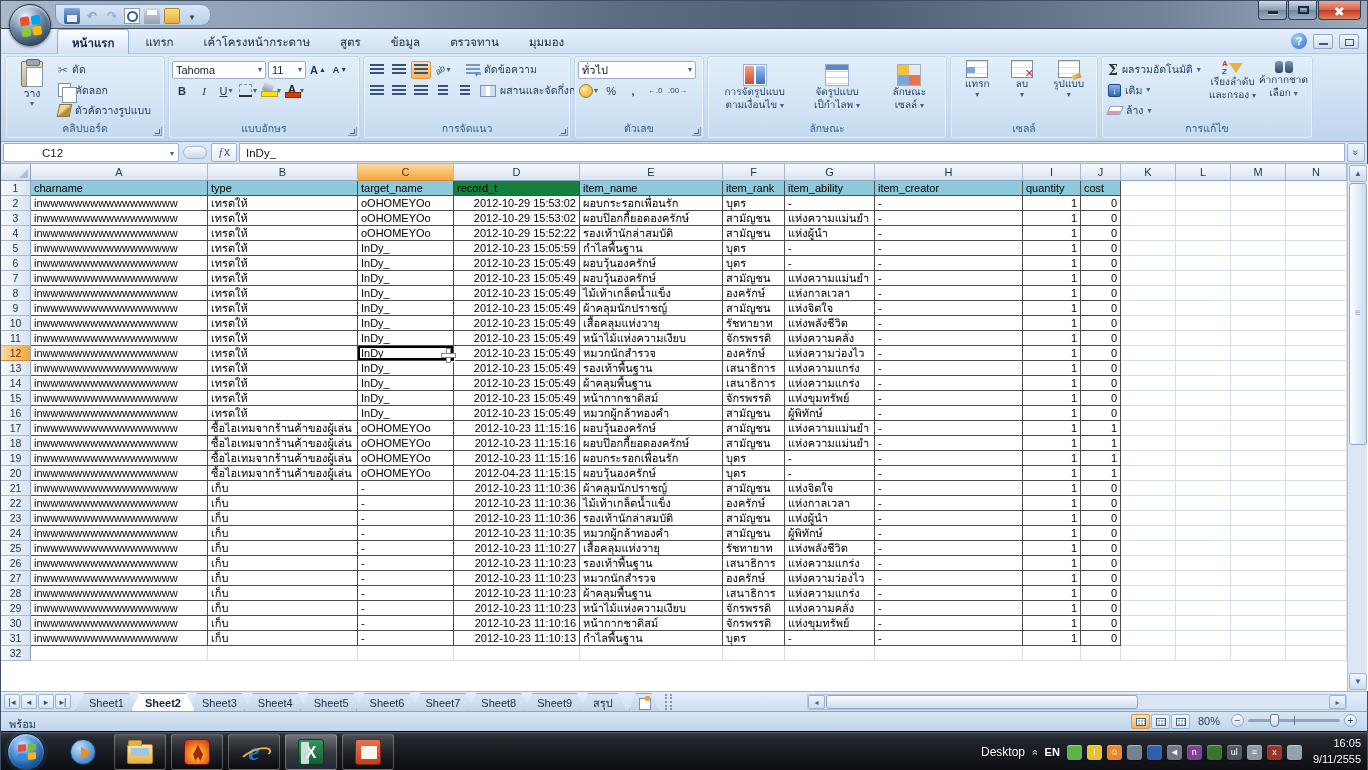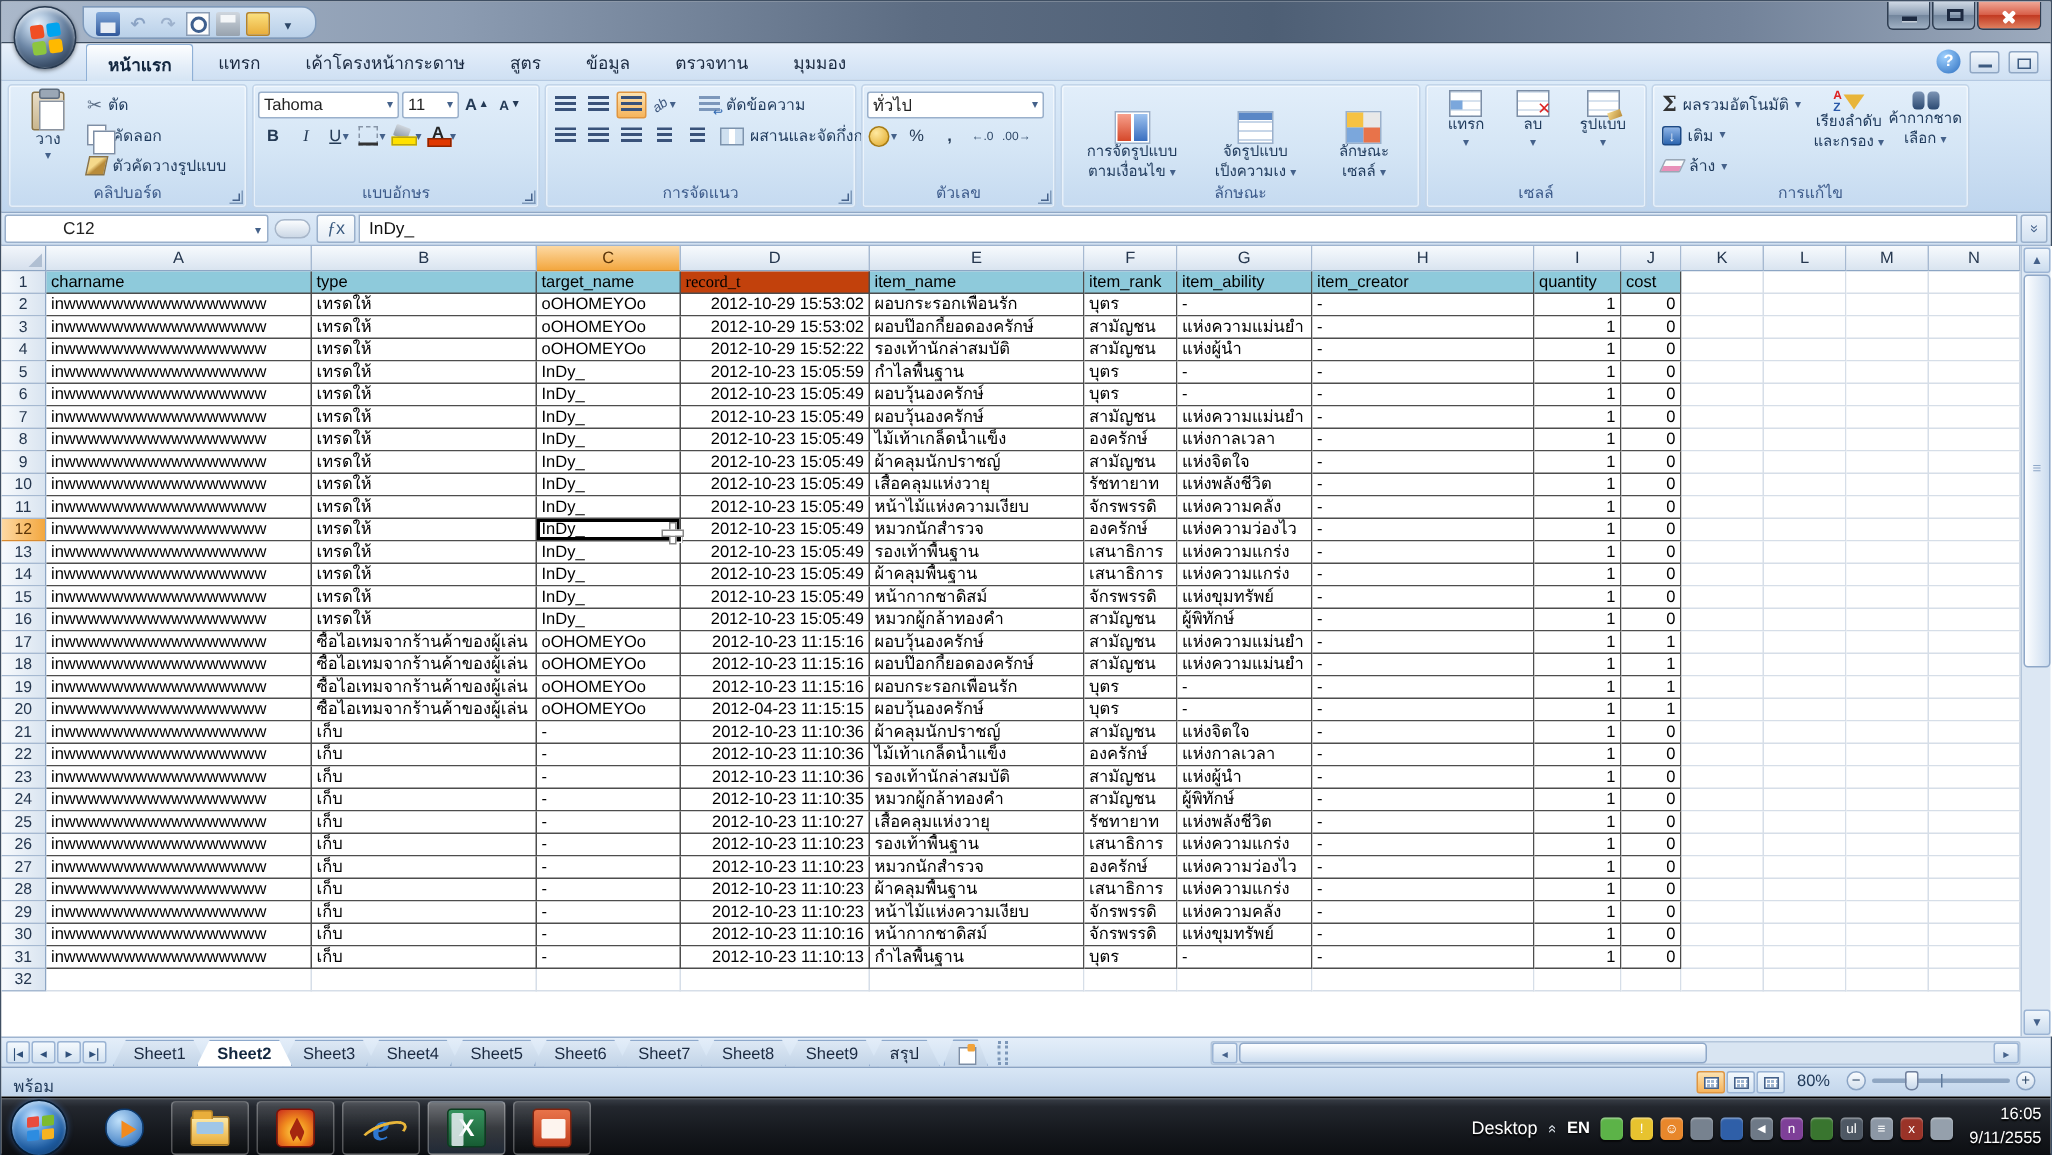--- a/index.html
+++ b/index.html
@@ -117,21 +117,21 @@
 .isigma{font-size:14px;font-weight:bold;color:#333;font-family:"DejaVu Serif",serif;}
 .ifilldown{width:13px;height:13px;background:linear-gradient(#8fb5e8,#2d66b0);border:1px solid #1d4a86;color:#fff;font-size:9px;text-align:center;line-height:13px;border-radius:2px;}
 .ieraser{width:14px;height:9px;background:linear-gradient(#fbfbfb 50%,#e890b8 50%);border:1px solid #9aa7b5;transform:skewX(-25deg);border-radius:1px;}
 .iaz{display:flex;flex-direction:column;font-size:8px;font-weight:bold;line-height:8px;}
 .iaz .a{color:#d22}.iaz .z{color:#2a58a8}
 .ifunnel{width:0;height:0;border-left:7px solid transparent;border-right:7px solid transparent;border-top:10px solid #e8b53a;}
 .ibino{width:18px;height:14px;position:relative;}
 .ibino::before,.ibino::after{content:"";position:absolute;top:1px;width:8px;height:12px;background:linear-gradient(#7d95b5,#2c4a72);border-radius:3px;border:1px solid #1d3least0;}
 .ibino::before{left:0}.ibino::after{right:0}
 .bigbtn2{width:52px;display:flex;flex-direction:column;align-items:center;font-size:10px;color:#1f3a5c;padding-top:1px;line-height:1.25;}
-.bigbtn3{width:76px;display:flex;flex-direction:column;align-items:center;font-size:10px;color:#1f3a5c;padding-top:15px;line-height:1.25;}
+.bigbtn3{width:76px;display:flex;flex-direction:column;align-items:center;font-size:10px;color:#1f3a5c;padding-top:5px;line-height:1.25;}
 
 
 .fbar{position:absolute;left:0;top:141px;width:100%;height:22px;background:linear-gradient(#dce9f7,#cfe0f2);border-bottom:1px solid #9eb4d0;display:flex;align-items:center;}
 .namebox{position:relative;width:176px;height:19px;margin-left:2px;background:#fff;border:1px solid #9ab0cb;border-radius:2px;font-size:11.5px;color:#222;line-height:18px;padding-left:38px;}
 .namebox .caret{position:absolute;right:4px;top:6px;}
 .fgrip{width:24px;height:13px;margin:0 4px;background:linear-gradient(#fafcfe,#ccd8e6);border:1px solid #a7b6c9;border-radius:7px;}
 .fxbtn{width:26px;height:19px;border:1px solid #9ab0cb;background:linear-gradient(#fdfefe,#e4ecf5);text-align:center;font-size:12px;color:#3a5a80;line-height:17px;border-radius:2px;}
 .finput{flex:1;height:19px;margin:0 2px;background:#fff;border:1px solid #9ab0cb;font-size:11.5px;color:#111;line-height:18px;padding-left:6px;}
 .fcollapse{width:18px;height:19px;margin-right:2px;border:1px solid #9ab0cb;background:linear-gradient(#eef4fb,#d4e2f1);color:#44618a;font-size:10px;text-align:center;line-height:17px;border-radius:2px;}
 .fcollapse span{display:inline-block;transform:rotate(90deg);}
@@ -448,21 +448,21 @@
           <span class="icf">
               <i></i>
               <i></i>
             </span>
           <span>การจัดรูปแบบ</span>
           <span><span>ตามเงื่อนไข</span> <span class="caret">▾</span></span>
         </div>
         <div class="bigbtn3" style="width:66px">
           <span class="ift"></span>
           <span>จัดรูปแบบ</span>
-          <span><span>เป็งความเง</span> <span class="caret">▾</span></span>
+          <span><span>เป็กำไลพ</span> <span class="caret">▾</span></span>
         </div>
         <div class="bigbtn3" style="width:56px">
           <span class="ics">
               <i></i>
               <i></i>
               <i></i>
               <i></i>
             </span>
           <span>ลักษณะ</span>
           <span><span>เซลล์</span> <span class="caret">▾</span></span>
@@ -558,21 +558,21 @@
         <div class="colhdr" style="width: 55px;">L</div>
         <div class="colhdr" style="width: 55px;">M</div>
         <div class="colhdr" style="width: 61px;">N</div>
       </div>
     <div class="grows">
         <div class="grow">
           <div class="rowhdr">1</div>
           <div class="cell dark" style="width: 177px; background: rgb(142, 202, 219);">charname</div>
           <div class="cell dark" style="width: 150px; background: rgb(142, 202, 219);">type</div>
           <div class="cell dark" style="width: 96px; background: rgb(142, 202, 219);">target_name</div>
-          <div class="cell dark" style="width: 126px; background: #c2410c; font-family: Liberation Serif, serif;">record_t</div>
+          <div class="cell dark" style="width: 126px; background: #15803d;">record_t</div>
           <div class="cell dark" style="width: 143px; background: rgb(142, 202, 219);">item_name</div>
           <div class="cell dark" style="width: 62px; background: rgb(142, 202, 219);">item_rank</div>
           <div class="cell dark" style="width: 90px; background: rgb(142, 202, 219);">item_ability</div>
           <div class="cell dark" style="width: 148px; background: rgb(142, 202, 219);">item_creator</div>
           <div class="cell dark" style="width: 58px; background: rgb(142, 202, 219);">quantity</div>
           <div class="cell dark" style="width: 40px; background: rgb(142, 202, 219);">cost</div>
           <div class="cell" style="width: 55px;"></div>
           <div class="cell" style="width: 55px;"></div>
           <div class="cell" style="width: 55px;"></div>
           <div class="cell" style="width: 61px;"></div>

